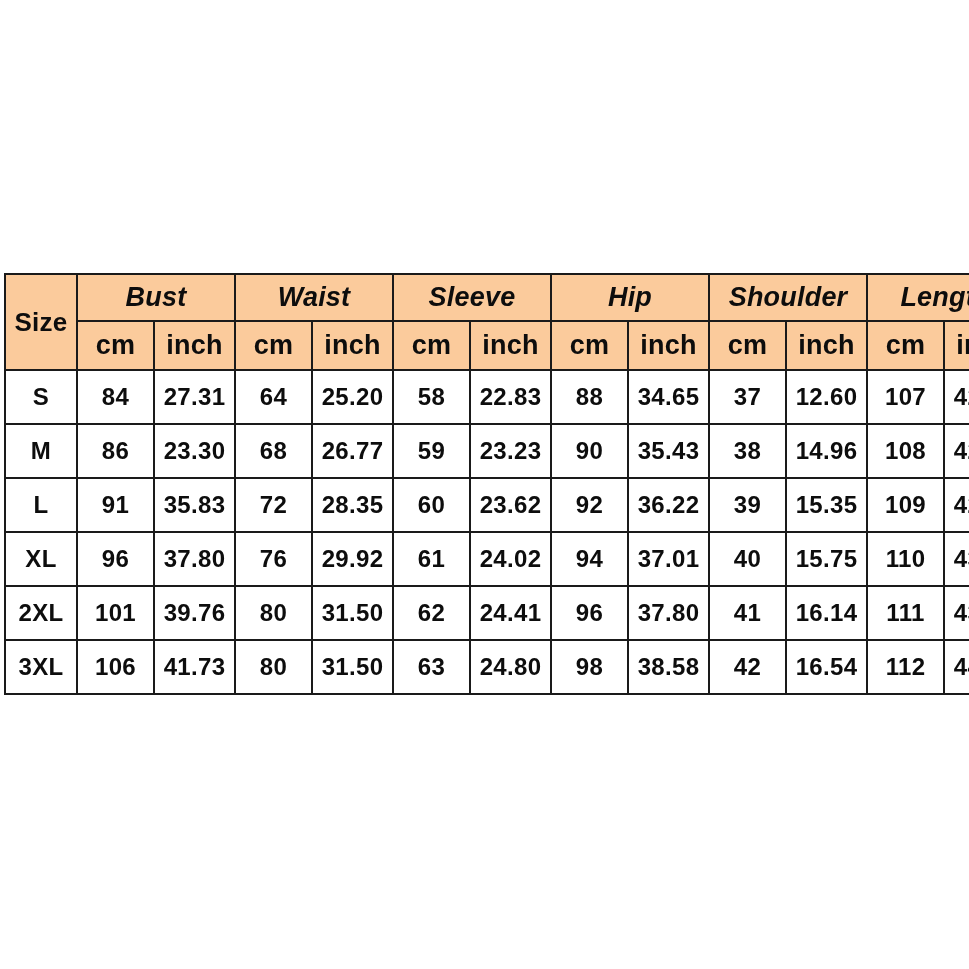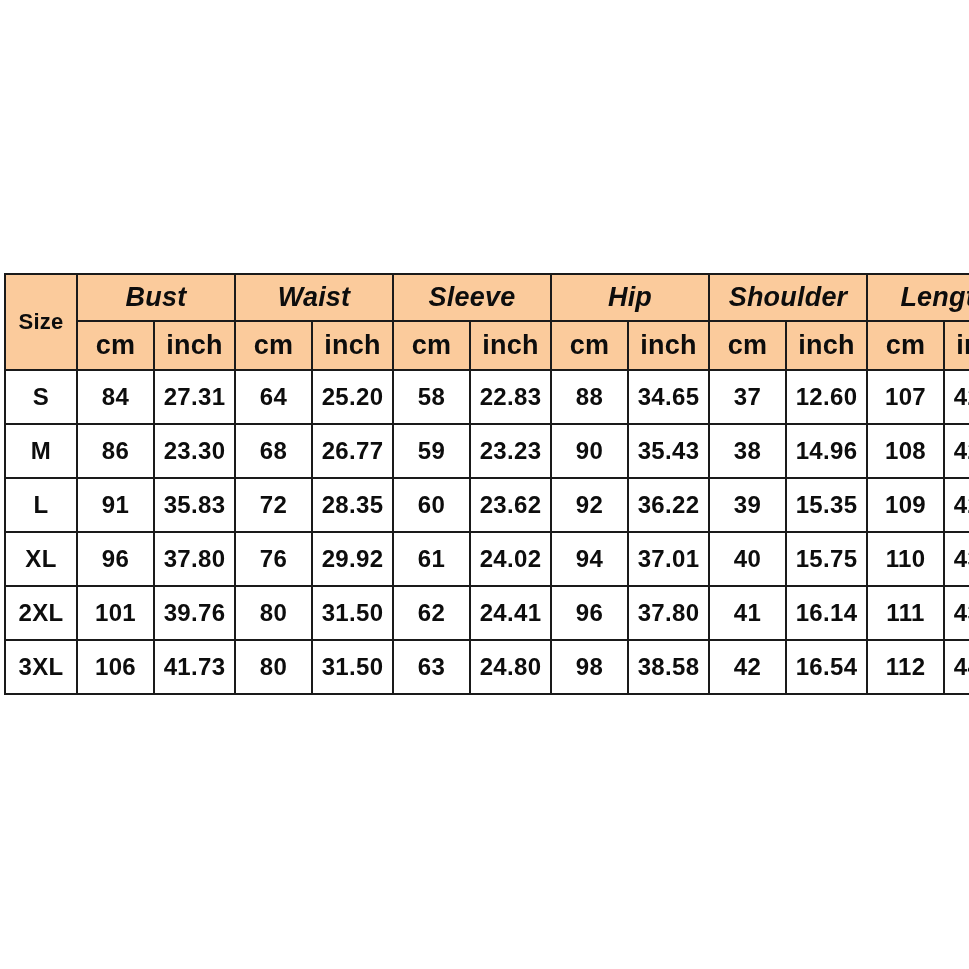--- a/index.html
+++ b/index.html
@@ -47,21 +47,21 @@
     background: #ffffff;
   }
 
   
   table.size-chart thead th {
     background: #fbcb9c;
   }
 
   th.size-head {
     width: 72px;
-    font-size: 22px;
+    font-size: 26px;
     letter-spacing: 0.2px;
     margin-top: 7px;
   }
 
   th.group-head {
     height: 45px;
     font-size: 27px;
     letter-spacing: 0.2px;
     font-style: italic;
   }

